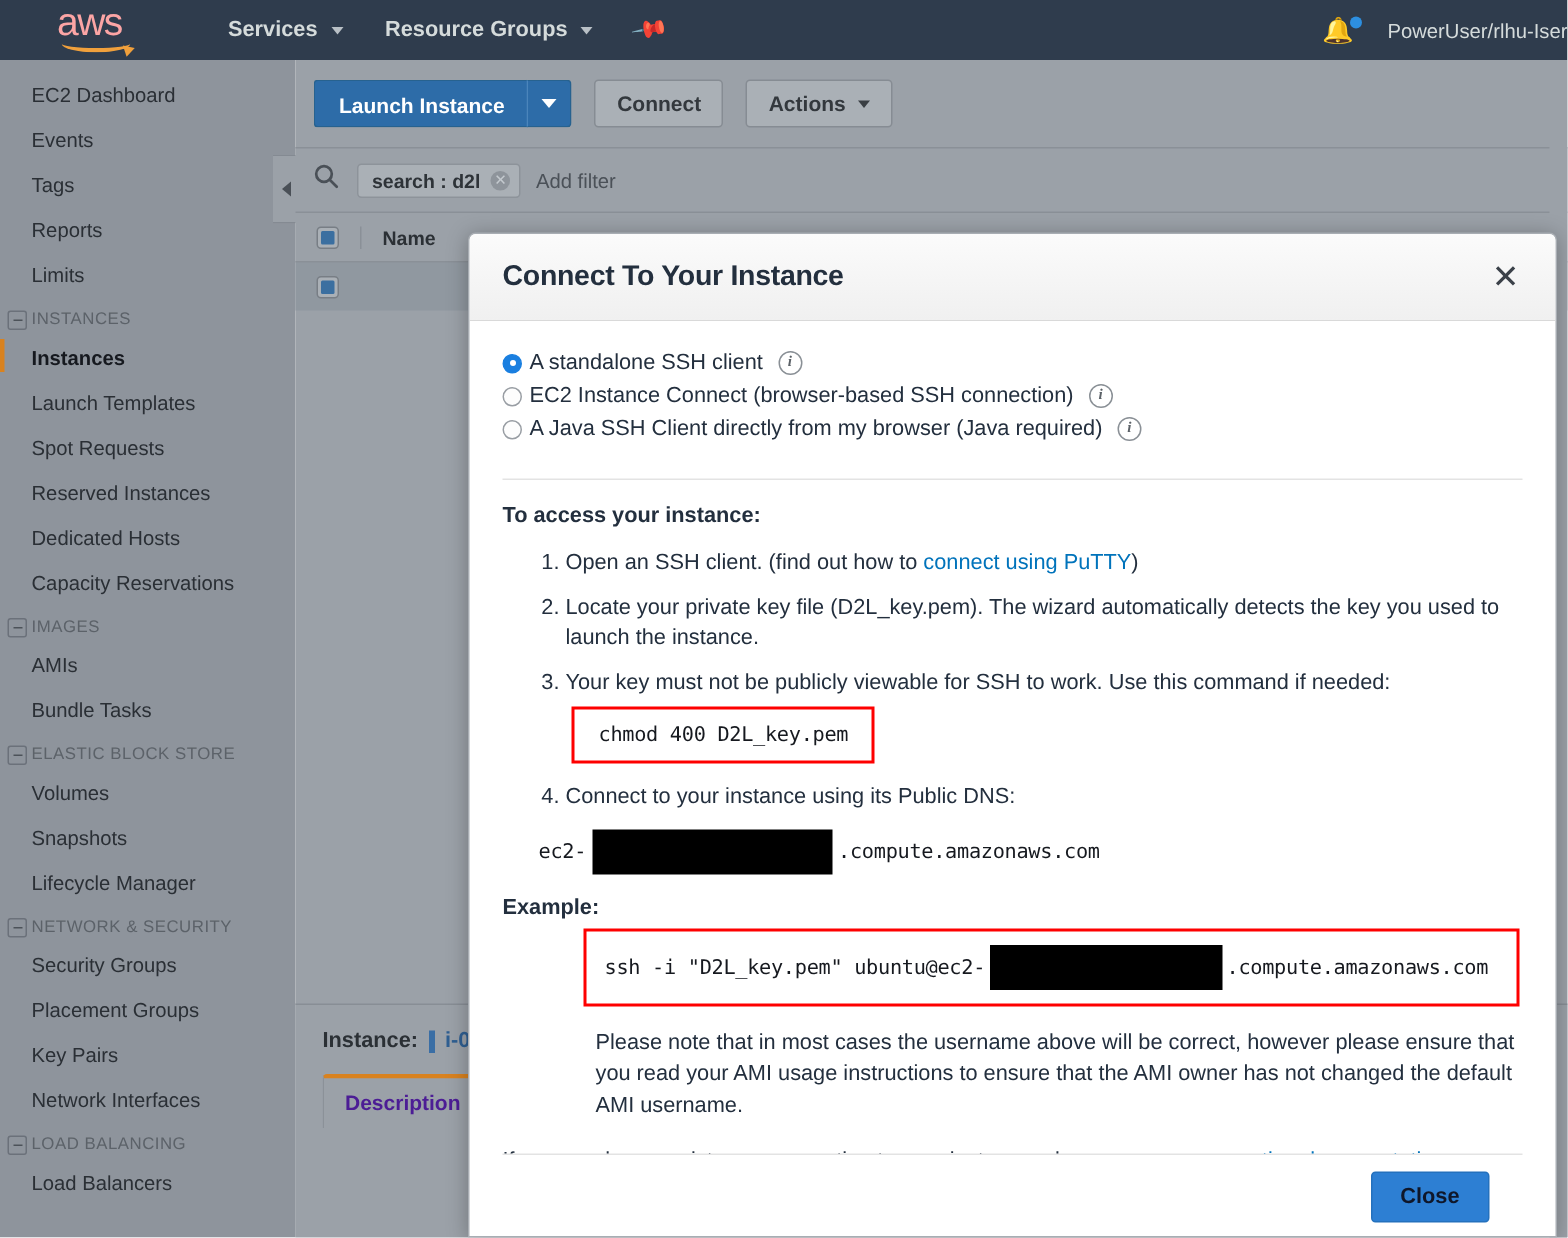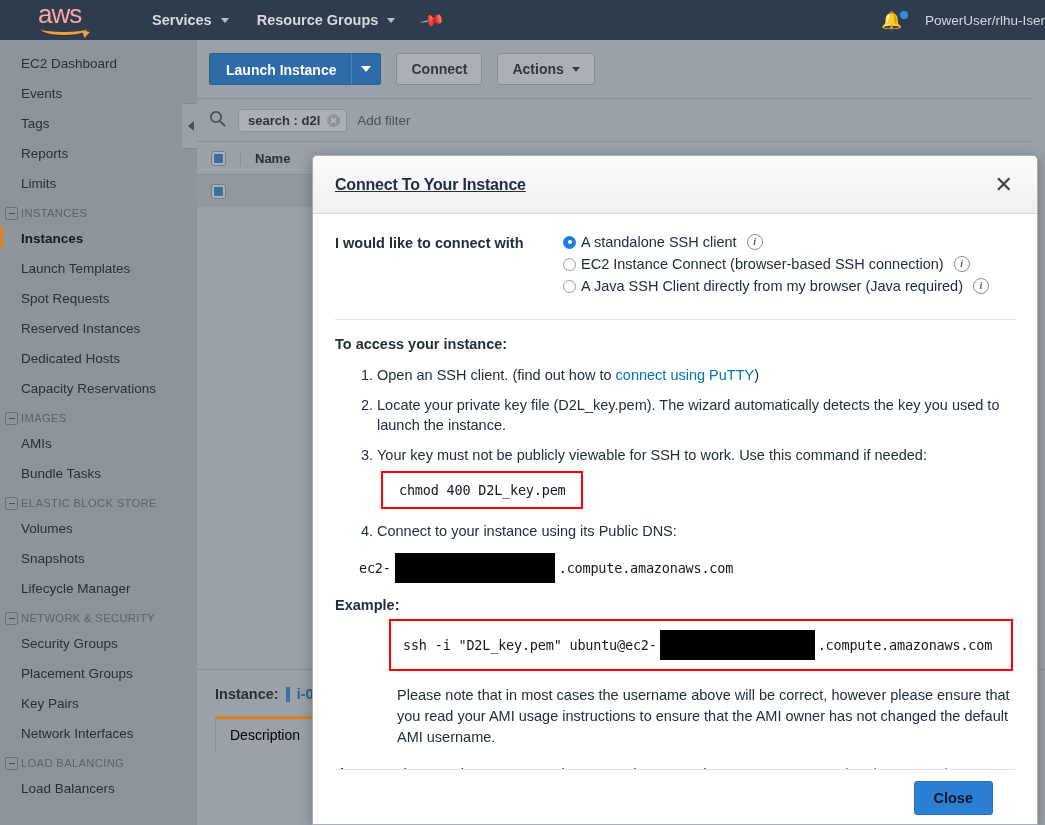--- a/index.html
+++ b/index.html
@@ -380,22 +380,22 @@
     margin: 14px 0 0 18px;
     display: flex;
   }
   .tab-active {
     background: #9ba1a8;
     border: 1px solid #8b9198;
     border-top: 3px solid #d9821f;
     border-bottom: none;
     border-radius: 3px 3px 0 0;
     font-size: 14px;
-    font-weight: 400;
-    color: #000000;
+    font-weight: 700;
+    color: #4c1d95;
     padding: 8px 14px 9px 14px;
   }
 
   
   #right-rail {
     position: absolute;
     top: 0; right: 0;
     width: 12px;
     height: 785px;
     background: #9ba1a8;
@@ -419,25 +419,24 @@
     height: 58px;
     background: linear-gradient(to bottom, #fbfbfb 0%, #f0f0f0 100%);
     border-bottom: 1px solid #d9d9d9;
     display: flex;
     align-items: center;
     padding: 0 20px 0 22px;
     box-sizing: border-box;
     border-radius: 4px 4px 0 0;
   }
   #modal-title {
-    font-size: 16px;
+    font-size: 19px;
     font-weight: 700;
     color: #232f3e;
     letter-spacing: -0.2px;
-    text-decoration: underline;
   }
   #modal-close {
     margin-left: auto;
     font-size: 22px;
     color: #3b4149;
     line-height: 1;
     font-weight: 400;
     padding: 2px 4px;
   }
   #modal-body {
@@ -743,21 +742,20 @@
 <div id="modal">
 
   <div id="modal-header">
     <span id="modal-title">Connect To Your Instance</span>
     <span id="modal-close">✕</span>
   </div>
 
   <div id="modal-body">
 
     <div class="connect-with-row">
-      <div class="cw-label">I would like to connect with</div>
       <div class="radio-list">
 
         <div class="radio-row">
           <span class="radio on">
               <i></i>
             </span>
           <span>A standalone SSH client</span>
           <span class="info-i">i</span>
         </div>
 

